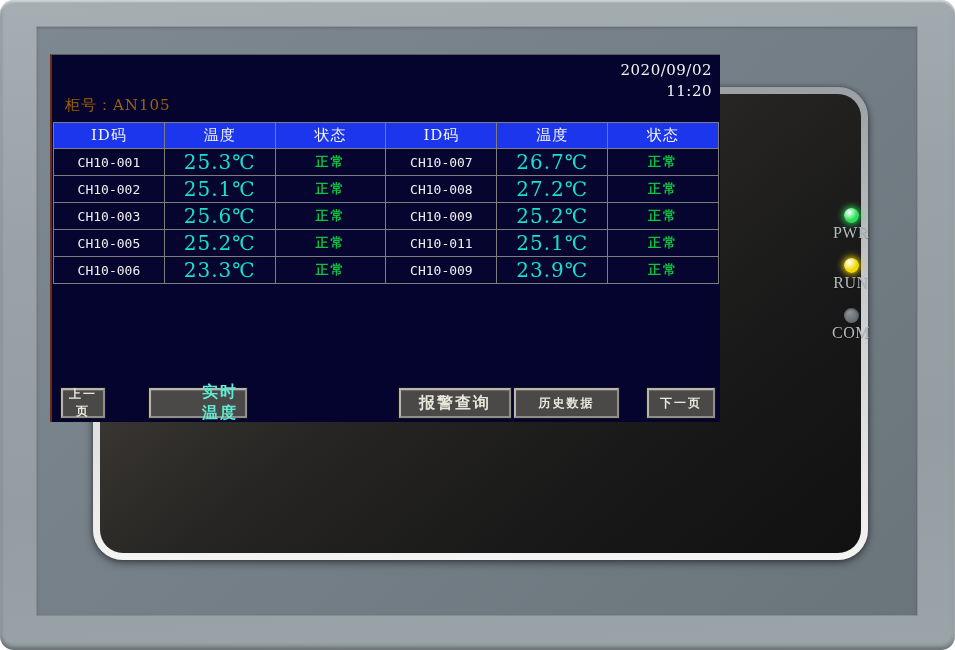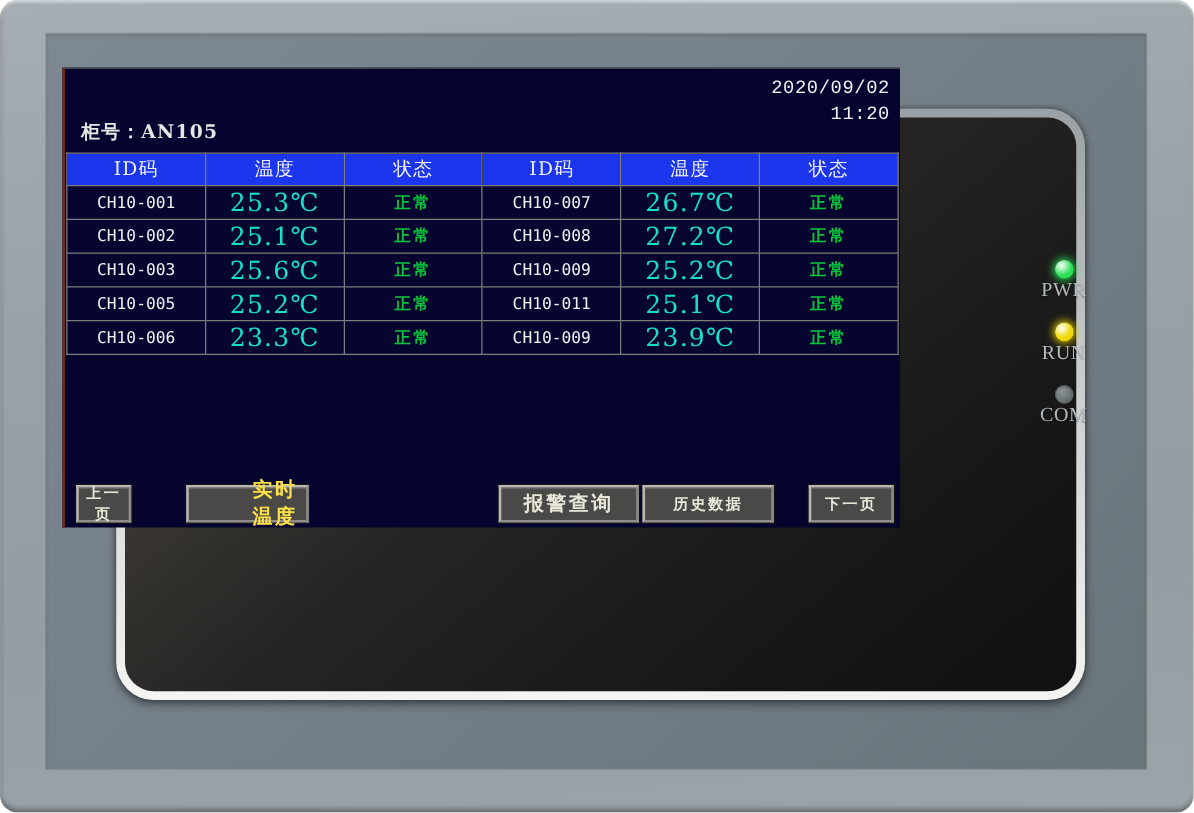--- a/index.html
+++ b/index.html
@@ -30,22 +30,22 @@
   }
 
   
   .display {
     position:absolute; left:50px; top:54px; width:670px; height:368px;
     background:#04042e;
     border-top:1px solid #5a5a5a;
     border-left:2px solid #6b2b16;
     font-family:"DejaVu Serif", serif;
   }
-  .datetime { position:absolute; right:8px; top:5px; text-align:right; color:#f2f2f2; font-size:15px; line-height:21px; letter-spacing:.5px;font-family:Liberation Mono, monospace; }
-  .cabinet  { position:absolute; left:13px; top:41px; color:#e5e5e5; font-size:15px; font-weight:bold; letter-spacing:1px; }
+  .datetime { position:absolute; right:8px; top:5px; text-align:right; color:#f2f2f2; font-size:15px; line-height:21px; letter-spacing:.5px; }
+  .cabinet  { position:absolute; left:13px; top:41px; color:#a16207; font-size:15px; font-weight:normal; letter-spacing:1px; }
 
   
   table.temp-table { position:absolute; left:1px; top:67px; width:666px; border-collapse:collapse; table-layout:fixed;padding-left:10px; }
   table.temp-table th, table.temp-table td { border:1px solid #7d7d7d; text-align:center; padding:0; overflow:hidden; white-space:nowrap; }
   table.temp-table th { height:26px; background:#1c36ee; color:#f4f4f4; font-size:15px; font-weight:normal; letter-spacing:1px; }
   table.temp-table td { height:27px; background:#05052f; }
   td.cell-id     { color:#f0f0f0; font-size:13px; font-family:"DejaVu Sans Mono", monospace; }
   td.cell-temp   { color:#16e2cc; font-size:20px; letter-spacing:1px; }
   td.cell-status { color:#0cc23e; font-size:13px; font-weight:bold; letter-spacing:2px; }
 
@@ -62,21 +62,21 @@
   .hmi-btn {
     position:absolute; height:30px;
     background:#4a4947; color:#e9e6da;
     border:2px solid; border-color:#b7b6b2 #8f8e8a #8f8e8a #b7b6b2;
     box-shadow:0 0 0 1px #141414, inset 0 1px 1px rgba(255,255,255,.2);
     display:flex; align-items:center; justify-content:center;
     font-weight:bold; letter-spacing:2px; cursor:pointer; font-family:inherit;
   }
   .hmi-btn.small { font-size:12px; }
   .hmi-btn.large { font-size:16px; }
-  .hmi-btn.active { color:#fde047;padding-left:44px; }
+  .hmi-btn.active { color:#5eead4;padding-left:44px; }
   .hmi-btn.b0 { left:9px;   width:44px;  }
   .hmi-btn.b1 { left:97px;  width:98px;  }
   .hmi-btn.b2 { left:224px; width:95px;  }
   .hmi-btn.b3 { left:347px; width:112px; }
   .hmi-btn.b4 { left:462px; width:105px; }
   .hmi-btn.b5 { left:595px; width:68px;  }
 
   
   .led-col { position:absolute; left:826px; top:208px; width:50px; }
   .led-item { margin-bottom:16px; text-align:center; }

